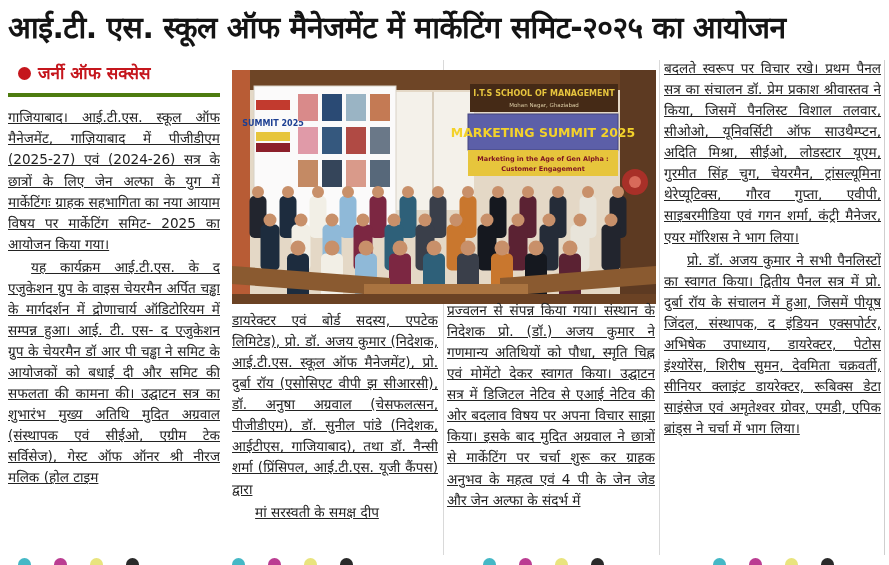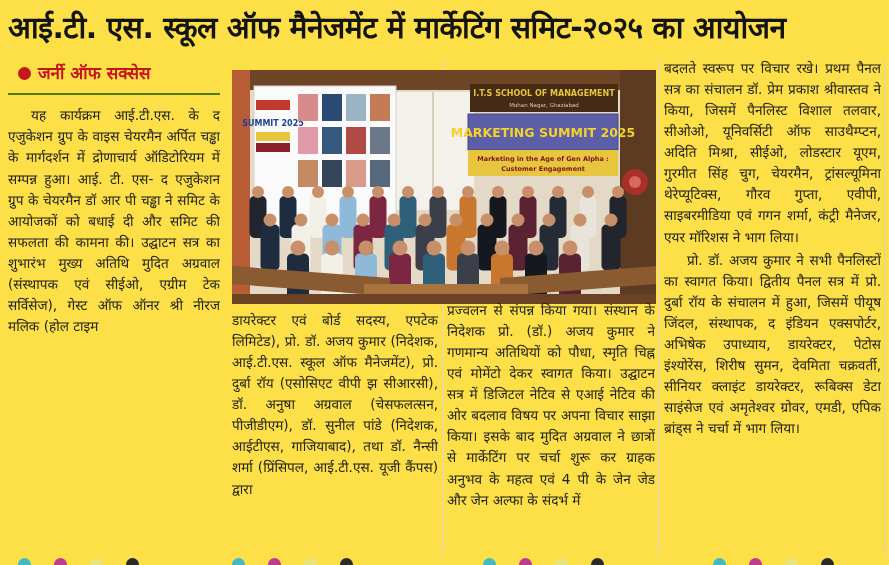--- a/index.html
+++ b/index.html
@@ -1,40 +1,40 @@
 <!DOCTYPE html>
 <html><head>
 <meta charset="utf-8">
 <style>
   html,body{margin:0;padding:0;background:#888;}
   .page{
     position:relative;
     width:889px;height:565px;
-    background:#fde047;
+    background:#ffffff;
     overflow:hidden;
     font-family:"DejaVu Sans",sans-serif;
     color:#1c1c1c;
   }
   .headline{
     position:absolute;left:8px;top:2px;width:875px;height:48px;
     font-size:30px;font-weight:800;color:#141414;
     letter-spacing:-0.5px;white-space:nowrap;overflow:hidden;
     display:flex;align-items:center;
   }
   .col{position:absolute;text-align:justify;font-size:13.6px;line-height:1.55;color:#232323;}
-  .col p{margin:0 0 2px 0;}
+  .col p{margin:0 0 2px 0;text-decoration:underline;}
   .col p.indent{text-indent:1.7em;}
   #col1{left:8px;top:58px;width:212px;height:500px;overflow:hidden;}
   #col2{left:232px;top:310px;width:206px;height:248px;overflow:hidden;}
   #col3{left:447px;top:300px;width:208px;height:248px;overflow:hidden;}
   #col4{left:664px;top:58px;width:217px;height:500px;overflow:hidden;}
   .kicker{
     display:flex;align-items:center;gap:7px;
     font-size:17px;font-weight:700;
-    border-bottom:2px solid #4d7c0f;
+    border-bottom:4px solid #4d7c0f;
     padding:2px 0 7px 10px;margin-bottom:10px;
   }
   .kicker .dot{width:13px;height:13px;border-radius:50%;background:#c5161d;flex:0 0 auto;}
   .kicker .ktext{color:#c5161d;}
   .vrule{position:absolute;top:60px;bottom:10px;width:1px;background:#d9d9d9;}
   .photo-wrap{
     position:absolute;left:232px;top:70px;width:424px;height:234px;
     overflow:hidden;background:#e7dccb;
   }
   .photo-wrap svg{display:block;}
@@ -50,20 +50,21 @@
 
   <div class="vrule" style="left:443px;"></div>
   <div class="vrule" style="left:659px;"></div>
   <div class="vrule" style="left:884px;background:#cfcfcf;"></div>
 
   <div class="col" id="col1">
     <div class="kicker">
       <span class="dot"></span>
       <span class="ktext">जर्नी ऑफ सक्सेस</span>
     </div>
+    <p>गाजियाबाद। आई.टी.एस. स्कूल ऑफ मैनेजमेंट, गाज़ियाबाद में पीजीडीएम (2025-27) एवं (2024-26) सत्र के छात्रों के लिए जेन अल्फा के युग में मार्केटिंगः ग्राहक सहभागिता का नया आयाम विषय पर मार्केटिंग समिट- 2025 का आयोजन किया गया।</p>
     <p class="indent">यह कार्यक्रम आई.टी.एस. के द एजुकेशन ग्रुप के वाइस चेयरमैन अर्पित चड्ढा के मार्गदर्शन में द्रोणाचार्य ऑडिटोरियम में सम्पन्न हुआ। आई. टी. एस- द एजुकेशन ग्रुप के चेयरमैन डॉ आर पी चड्ढा ने समिट के आयोजकों को बधाई दी और समिट की सफलता की कामना की। उद्घाटन सत्र का शुभारंभ मुख्य अतिथि मुदित अग्रवाल (संस्थापक एवं सीईओ, एग्रीम टेक सर्विसेज), गेस्ट ऑफ ऑनर श्री नीरज मलिक (होल टाइम</p>
   </div>
 
   <div class="photo-wrap">
     <svg width="424" height="234" viewBox="0 0 424 234" xmlns="http://www.w3.org/2000/svg">
 
       <rect x="0" y="0" width="424" height="234" fill="#e4d8c6"></rect>
       <rect x="0" y="0" width="424" height="20" fill="#6e4526"></rect>
       <rect x="0" y="0" width="18" height="234" fill="#b85c35"></rect>
       <rect x="388" y="0" width="36" height="234" fill="#5d3a22"></rect>
@@ -183,20 +184,21 @@
         <polygon points="0,196 158,208 158,226 0,214" fill="#8a5a30"></polygon>
         <polygon points="268,208 424,196 424,214 268,226" fill="#8a5a30"></polygon>
         <rect x="132" y="214" width="164" height="14" fill="#a97340"></rect>
         <rect x="0" y="224" width="424" height="10" fill="#6b4224"></rect>
       </g>
     </svg>
   </div>
 
   <div class="col" id="col2">
     <p>डायरेक्टर एवं बोर्ड सदस्य, एपटेक लिमिटेड), प्रो. डॉ. अजय कुमार (निदेशक, आई.टी.एस. स्कूल ऑफ मैनेजमेंट), प्रो. दुर्बा रॉय (एसोसिएट वीपी झ सीआरसी), डॉ. अनुषा अग्रवाल (चेसफलत्सन, पीजीडीएम), डॉ. सुनील पांडे (निदेशक, आईटीएस, गाजियाबाद), तथा डॉ. नैन्सी शर्मा (प्रिंसिपल, आई.टी.एस. यूजी कैंपस) द्वारा</p>
+    <p class="indent">मां सरस्वती के समक्ष दीप</p>
   </div>
   <div class="col" id="col3">
     <p>प्रज्वलन से संपन्न किया गया। संस्थान के निदेशक प्रो. (डॉ.) अजय कुमार ने गणमान्य अतिथियों को पौधा, स्मृति चिह्न एवं मोमेंटो देकर स्वागत किया। उद्घाटन सत्र में डिजिटल नेटिव से एआई नेटिव की ओर बदलाव विषय पर अपना विचार साझा किया। इसके बाद मुदित अग्रवाल ने छात्रों से मार्केटिंग पर चर्चा शुरू कर ग्राहक अनुभव के महत्व एवं 4 पी के जेन जेड और जेन अल्फा के संदर्भ में</p>
   </div>
   <div class="col" id="col4">
     <p>बदलते स्वरूप पर विचार रखे। प्रथम पैनल सत्र का संचालन डॉ. प्रेम प्रकाश श्रीवास्तव ने किया, जिसमें पैनलिस्ट विशाल तलवार, सीओओ, यूनिवर्सिटी ऑफ साउथैम्प्टन, अदिति मिश्रा, सीईओ, लोडस्टार यूएम, गुरमीत सिंह चुग, चेयरमैन, ट्रांसल्यूमिना थेरेप्यूटिक्स, गौरव गुप्ता, एवीपी, साइबरमीडिया एवं गगन शर्मा, कंट्री मैनेजर, एयर मॉरिशस ने भाग लिया।</p>
     <p class="indent">प्रो. डॉ. अजय कुमार ने सभी पैनलिस्टों का स्वागत किया। द्वितीय पैनल सत्र में प्रो. दुर्बा रॉय के संचालन में हुआ, जिसमें पीयूष जिंदल, संस्थापक, द इंडियन एक्सपोर्टर, अभिषेक उपाध्याय, डायरेक्टर, पेटोस इंश्योरेंस, शिरीष सुमन, देवमिता चक्रवर्ती, सीनियर क्लाइंट डायरेक्टर, रूबिक्स डेटा साइंसेज एवं अमृतेश्वर ग्रोवर, एमडी, एपिक ब्रांड्स ने चर्चा में भाग लिया।</p>
   </div>
 
   <div class="print-marks">

